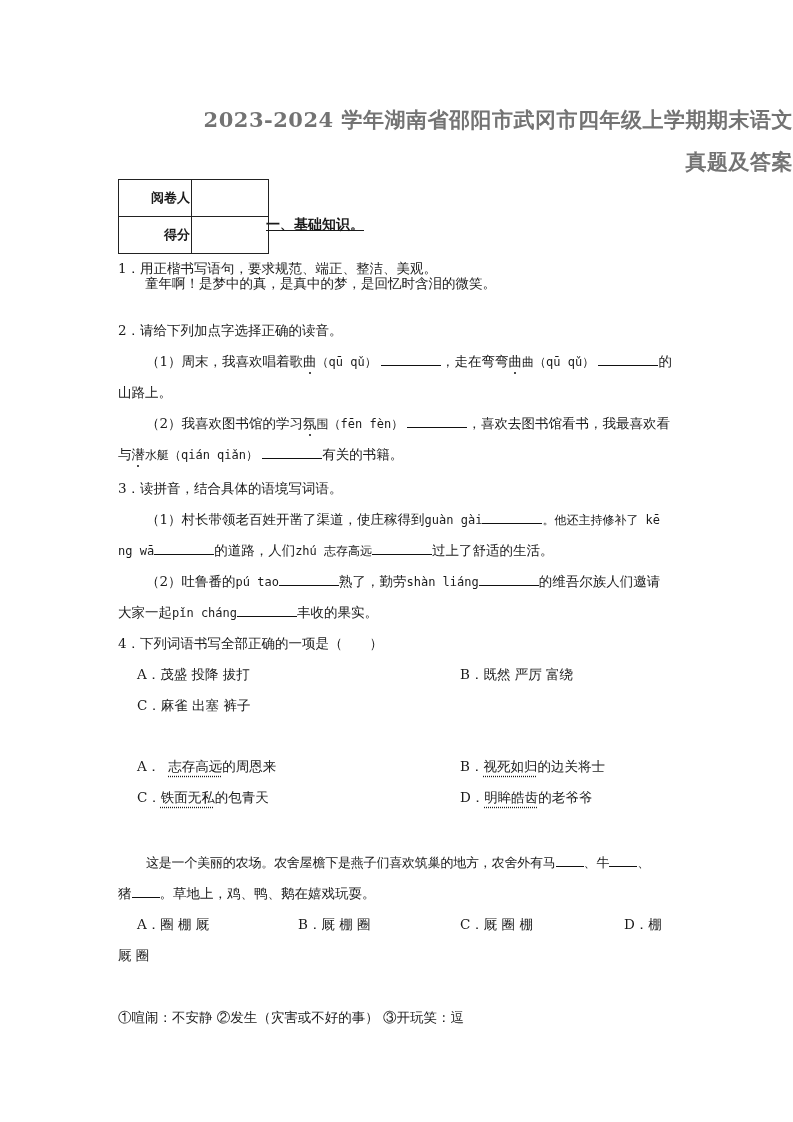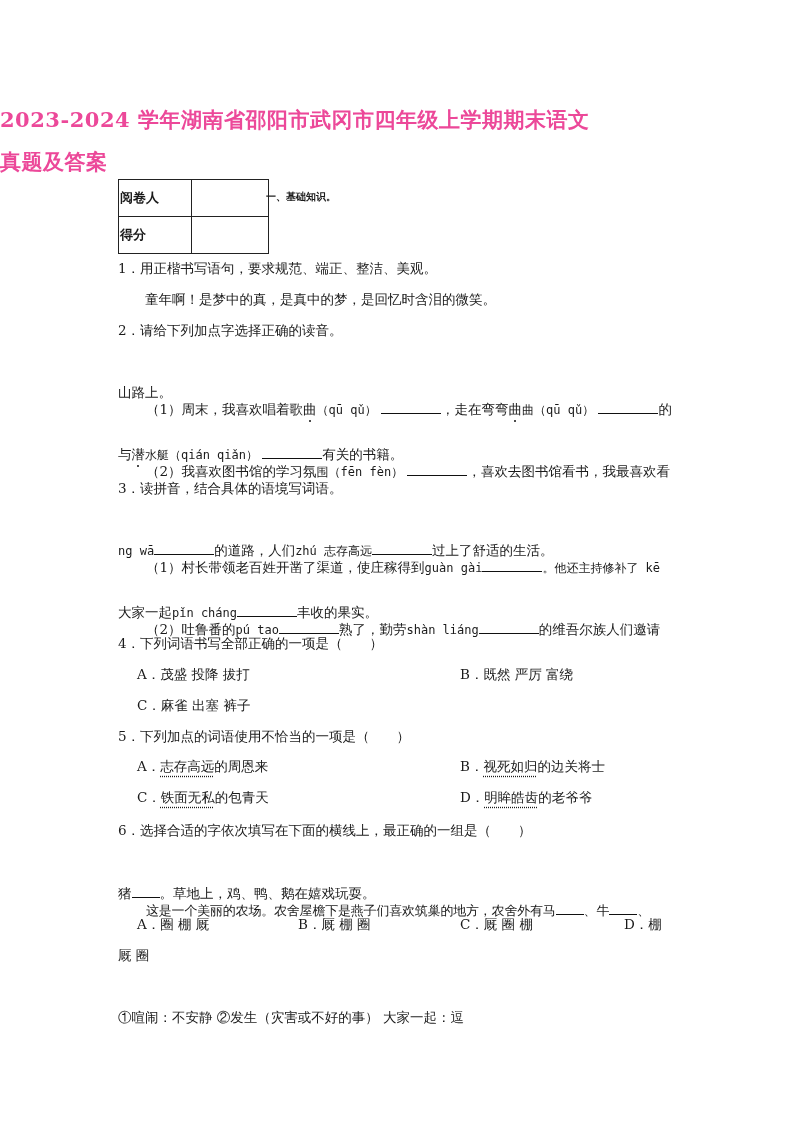--- a/index.html
+++ b/index.html
@@ -3,45 +3,46 @@
   <meta charset="utf-8">
   <style>
     html, body { margin: 0; padding: 0; background: #ffffff; }
     body {
       width: 793px; height: 1122px; position: relative; overflow: hidden;
       font-family: "DejaVu Serif", "Liberation Serif", serif;
       color: #1a1a1a;
     }
     .page { position: absolute; left: 0; top: 0; width: 793px; height: 1122px; }
     .title {
-      position: absolute; left: 0; width: 793px; text-align: left;
+      position: absolute; left: 0; width: 793px; text-align: right;
       font-family: "DejaVu Serif", "Liberation Serif", serif;
-      font-weight: bold; font-size: 21px; letter-spacing: 0.5px; color: #ec4899;
+      font-weight: bold; font-size: 21px; letter-spacing: 0.5px; color: #737373;
     }
     .t1 { top: 106px; }
     .t2 { top: 148px; }
     table.score {
       position: absolute; left: 118px; top: 179px; border-collapse: collapse;
     }
     table.score td {
       border: 1px solid #222; height: 34px; font-size: 13px; font-weight: bold;
-      font-family: "DejaVu Sans", "Liberation Sans", sans-serif; text-align: left;
+      font-family: "DejaVu Sans", "Liberation Sans", sans-serif; text-align: right;
     }
     table.score td.lbl { width: 70px; }
     table.score td.val { width: 74px; }
     .section {
-      position: absolute; left: 266px; top: 190px; font-size: 10px; font-weight: bold;
+      position: absolute; left: 266px; top: 216px; font-size: 14px; font-weight: bold;
       font-family: "DejaVu Sans", "Liberation Sans", sans-serif;
+      text-decoration: underline;
     }
     .line {
       position: absolute; left: 118px; width: 560px; font-size: 13.5px;
       white-space: nowrap; line-height: 20px;
     }
     .ind { left: 145px; }
-    .ind2 { left: 146px; margin-top: 48px; }
+    .ind2 { left: 146px; }
     .blank { display: inline-block; border-bottom: 1px solid #111; height: 14px; vertical-align: baseline; }
     .b60 { width: 60px; }
     .b28 { width: 28px; }
     .dot { position: relative; }
     .dot::after {
       content: ""; position: absolute; left: 50%; bottom: -5px; width: 2px; height: 2px;
       background: #111; border-radius: 50%; margin-left: -1px;
     }
     .py { font-family: "DejaVu Sans Mono", "Liberation Mono", monospace; font-size: 12px; }
   </style>
@@ -61,21 +62,21 @@
     </tr>
     <tr>
       <td class="lbl">得分</td>
       <td class="val"></td>
     </tr>
   </tbody>
     </table>
   <div class="section">一、基础知识。</div>
 
   <div class="line" style="top:258px">1．用正楷书写语句，要求规范、端正、整洁、美观。</div>
-  <div class="line ind" style="top:289px">童年啊！是梦中的真，是真中的梦，是回忆时含泪的微笑。</div>
+  <div class="line ind" style="top:273px">童年啊！是梦中的真，是真中的梦，是回忆时含泪的微笑。</div>
 
   <div class="line" style="top:320px">2．请给下列加点字选择正确的读音。</div>
   <div class="line ind2" style="top:351px">
     <span>（1）周末，我喜欢唱着歌</span><span class="dot">曲</span><span class="py">（qū qǔ）</span>
     <span class="blank b60"></span><span>，走在弯弯</span><span class="dot">曲</span><span class="py">曲（qū qǔ）</span>
     <span class="blank b60"></span><span>的</span>
   </div>
   <div class="line" style="top:382px">山路上。</div>
   <div class="line ind2" style="top:413px">
     <span>（2）我喜欢图书馆的学习</span><span class="dot">氛</span><span class="py">围（fēn fèn）</span>
@@ -98,42 +99,40 @@
   </div>
   <div class="line" style="top:602px">
     <span>大家一起</span><span class="py">pǐn cháng</span><span class="blank b60"></span><span>丰收的果实。</span>
   </div>
 
   <div class="line" style="top:633px">4．下列词语书写全部正确的一项是（　　）</div>
   <div class="line" style="top:664px; left:137px">A．茂盛 投降 拔打</div>
   <div class="line" style="top:664px; left:460px; width:220px">B．既然 严厉 富绕</div>
   <div class="line" style="top:695px; left:137px">C．麻雀 出塞 裤子</div>
 
-  <div class="line" style="top:726px">5．下列加点的词语使用不恰当的一项是（　　）</div>
   <div class="line" style="top:756px; left:137px">
-    <span>A．</span><span class="dotted-word" style="text-decoration: underline dotted; text-underline-offset: 5px;">志存高远</span><span>的周恩来</span>
+    <span>A．</span><span class="dotted-word" style="text-decoration: underline dotted; text-underline-offset: 5px; margin-left: 8px;">志存高远</span><span>的周恩来</span>
   </div>
   <div class="line" style="top:756px; left:460px; width:220px">
     <span>B．</span><span style="text-decoration: underline dotted; text-underline-offset: 5px;">视死如归</span><span>的边关将士</span>
   </div>
   <div class="line" style="top:787px; left:137px">
     <span>C．</span><span style="text-decoration: underline dotted; text-underline-offset: 5px; margin-top: 31px;">铁面无私</span><span>的包青天</span>
   </div>
   <div class="line" style="top:787px; left:460px; width:220px">
     <span>D．</span><span style="text-decoration: underline dotted; text-underline-offset: 5px; margin-top: 12px;">明眸皓齿</span><span>的老爷爷</span>
   </div>
 
-  <div class="line" style="top:820px">6．选择合适的字依次填写在下面的横线上，最正确的一组是（　　）</div>
   <div class="line ind2" style="top:852px; font-size:13px; letter-spacing:-0.2px">
     <span>这是一个美丽的农场。农舍屋檐下是燕子们喜欢筑巢的地方，农舍外有马</span><span class="blank b28"></span><span>、牛</span><span class="blank b28"></span><span>、</span>
   </div>
   <div class="line" style="top:883px">
     <span>猪</span><span class="blank b28"></span><span>。草地上，鸡、鸭、鹅在嬉戏玩耍。</span>
   </div>
   <div class="line" style="top:914px; left:137px; width:150px">A．圈 棚 厩</div>
   <div class="line" style="top:914px; left:298px; width:150px">B．厩 棚 圈</div>
   <div class="line" style="top:914px; left:460px; width:150px">C．厩 圈 棚</div>
   <div class="line" style="top:914px; left:624px; width:60px">D．棚</div>
   <div class="line" style="top:945px">厩 圈</div>
 
-  <div class="line" style="top:1007px">①喧闹：不安静 ②发生（灾害或不好的事） 大家一起：逗</div>
+  <div class="line" style="top:1007px">①喧闹：不安静 ②发生（灾害或不好的事） ③开玩笑：逗</div>
 
 </div>
 
 </body></html>

